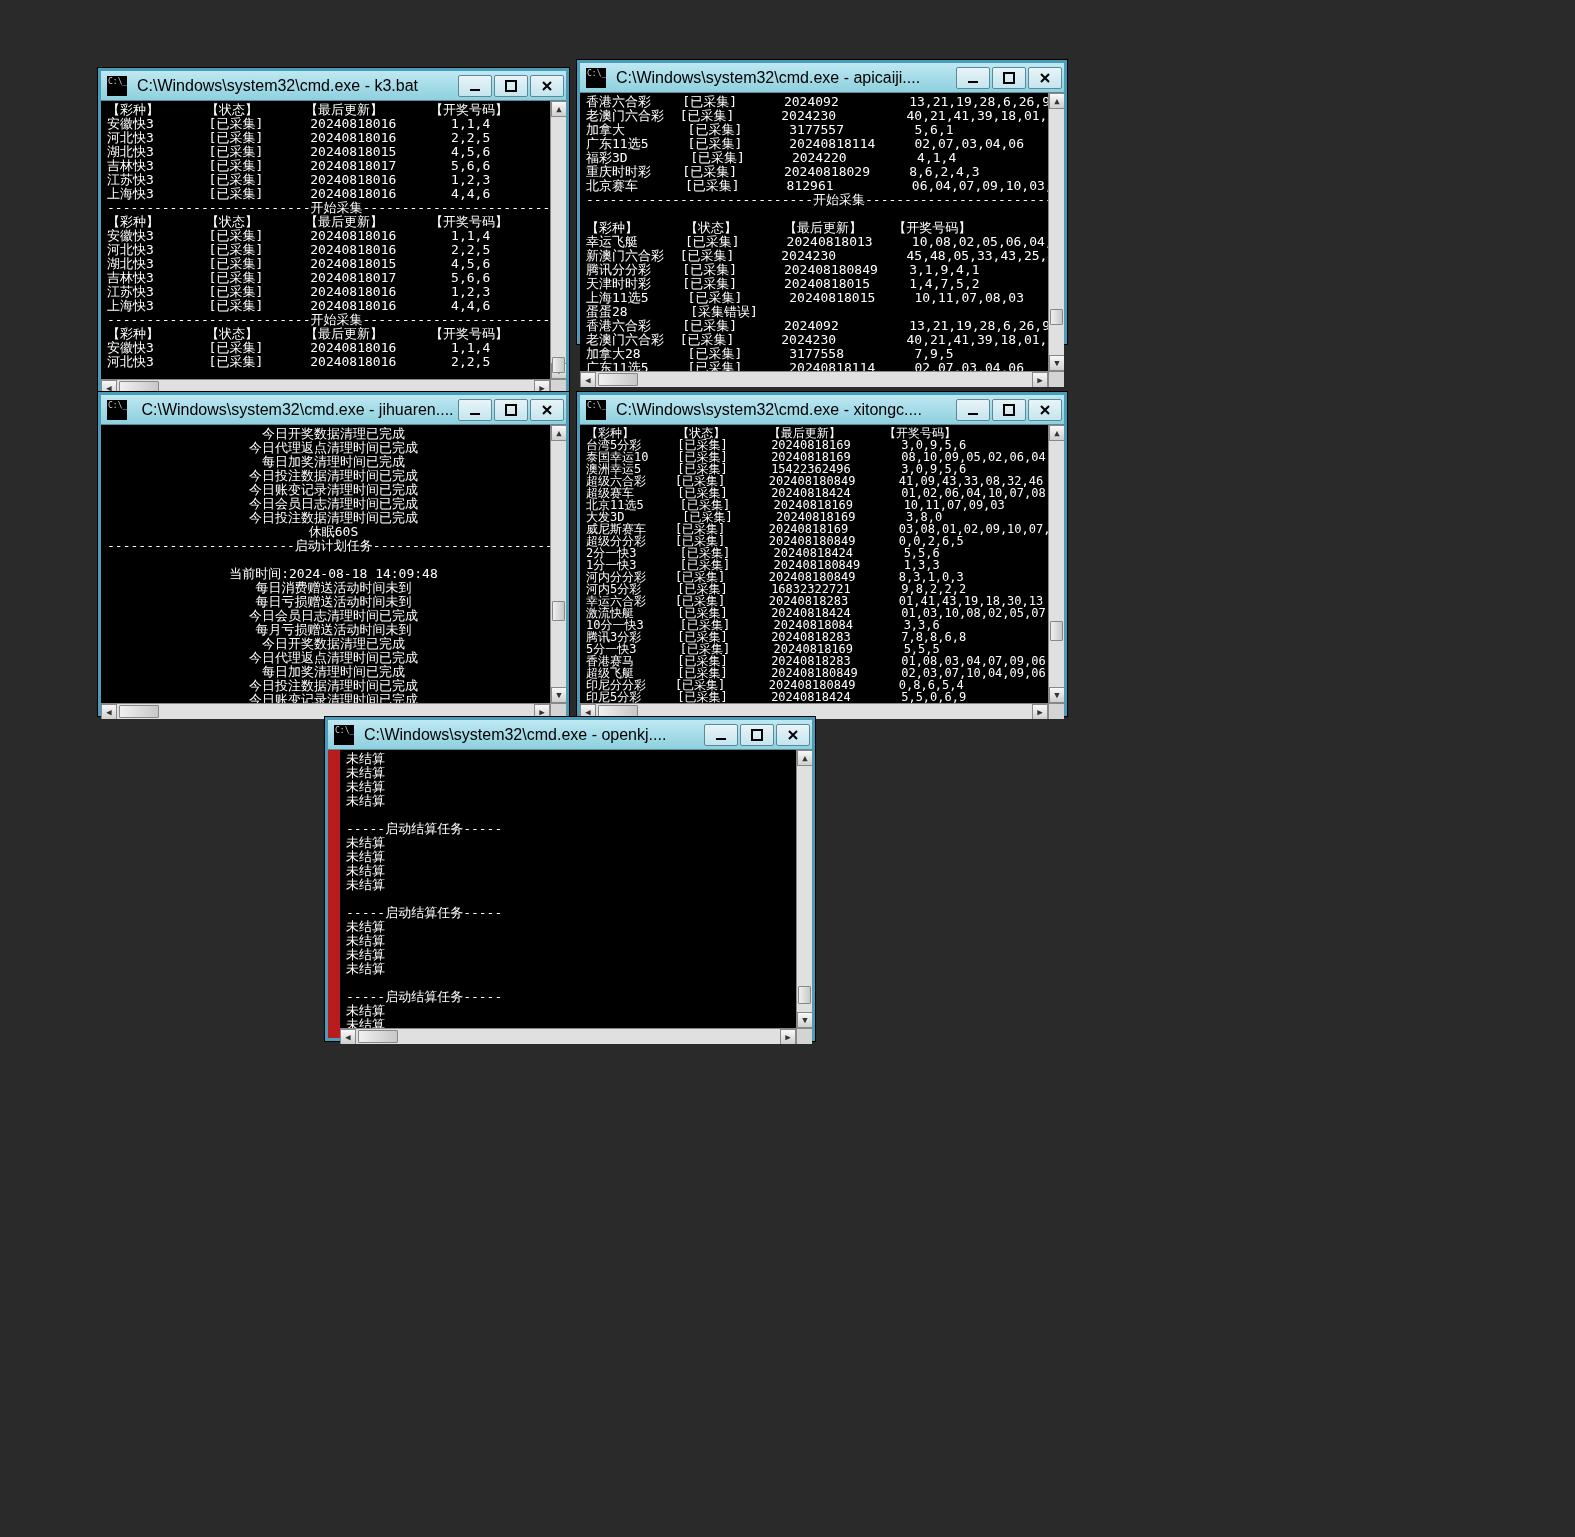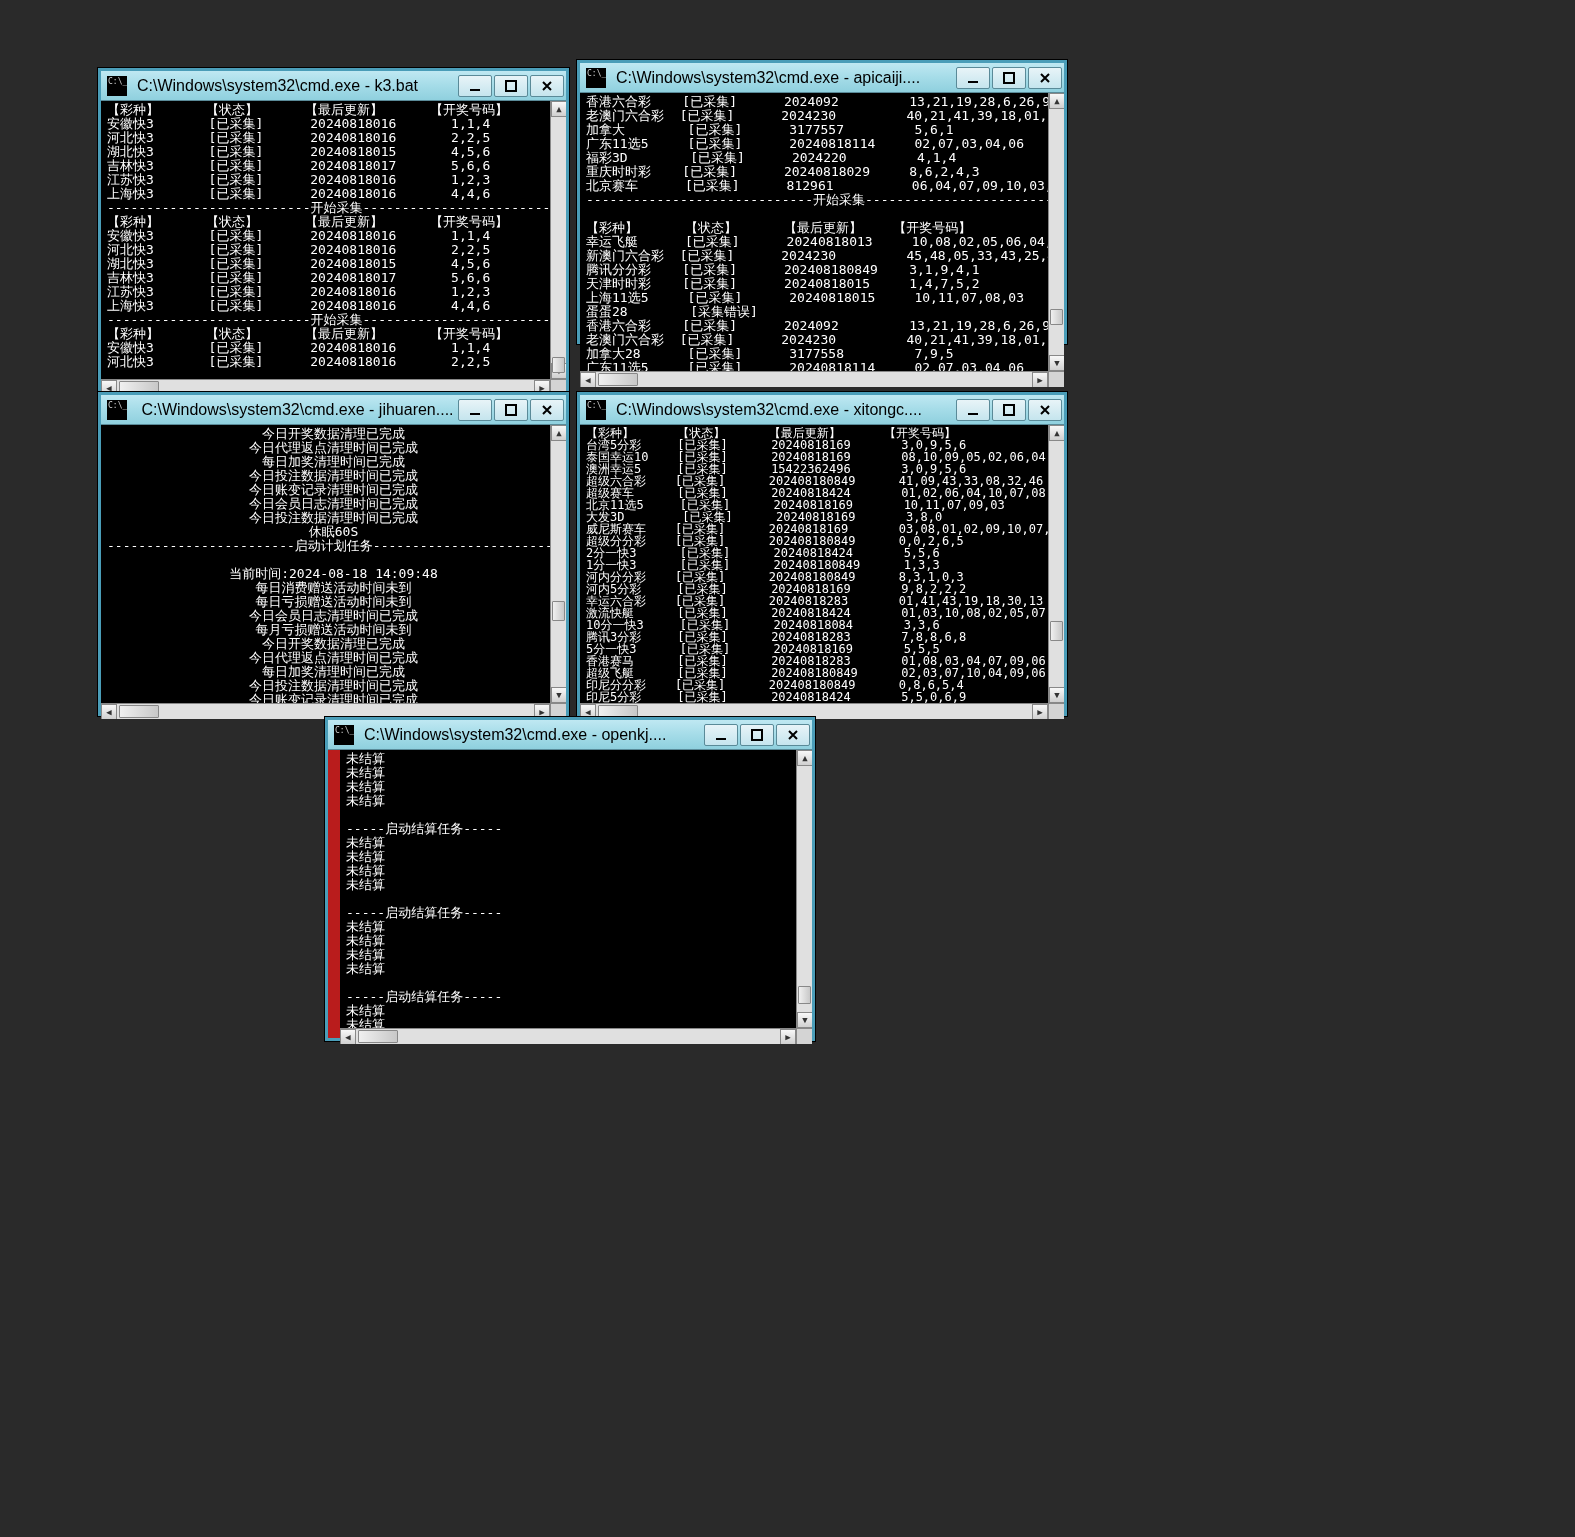--- a/index.html
+++ b/index.html
@@ -344,21 +344,21 @@
 <span class="row">澳洲幸运5     [已采集]      15422362496       3,0,9,5,6</span>
 <span class="row">超级六合彩    [已采集]      202408180849      41,09,43,33,08,32,46</span>
 <span class="row">超级赛车      [已采集]      20240818424       01,02,06,04,10,07,08,03,05,09</span>
 <span class="row">北京11选5     [已采集]      20240818169       10,11,07,09,03</span>
 <span class="row">大发3D        [已采集]      20240818169       3,8,0</span>
 <span class="row">威尼斯赛车    [已采集]      20240818169       03,08,01,02,09,10,07,06,05,04</span>
 <span class="row">超级分分彩    [已采集]      202408180849      0,0,2,6,5</span>
 <span class="row">2分一快3      [已采集]      20240818424       5,5,6</span>
 <span class="row">1分一快3      [已采集]      202408180849      1,3,3</span>
 <span class="row">河内分分彩    [已采集]      202408180849      8,3,1,0,3</span>
-<span class="row">河内5分彩     [已采集]      20240818169       9,8,2,2,2</span>
+<span class="row">河内5分彩     [已采集]      16832322721       9,8,2,2,2</span>
 <span class="row">幸运六合彩    [已采集]      20240818283       01,41,43,19,18,30,13</span>
 <span class="row">激流快艇      [已采集]      20240818424       01,03,10,08,02,05,07,04,06,09</span>
 <span class="row">10分一快3     [已采集]      20240818084       3,3,6</span>
 <span class="row">腾讯3分彩     [已采集]      20240818283       7,8,8,6,8</span>
 <span class="row">5分一快3      [已采集]      20240818169       5,5,5</span>
 <span class="row">香港赛马      [已采集]      20240818283       01,08,03,04,07,09,06,02,10,05</span>
 <span class="row">超级飞艇      [已采集]      202408180849      02,03,07,10,04,09,06,01,08,05</span>
 <span class="row">印尼分分彩    [已采集]      202408180849      0,8,6,5,4</span>
 <span class="row">印尼5分彩     [已采集]      20240818424       5,5,0,6,9</span>
 </div>

